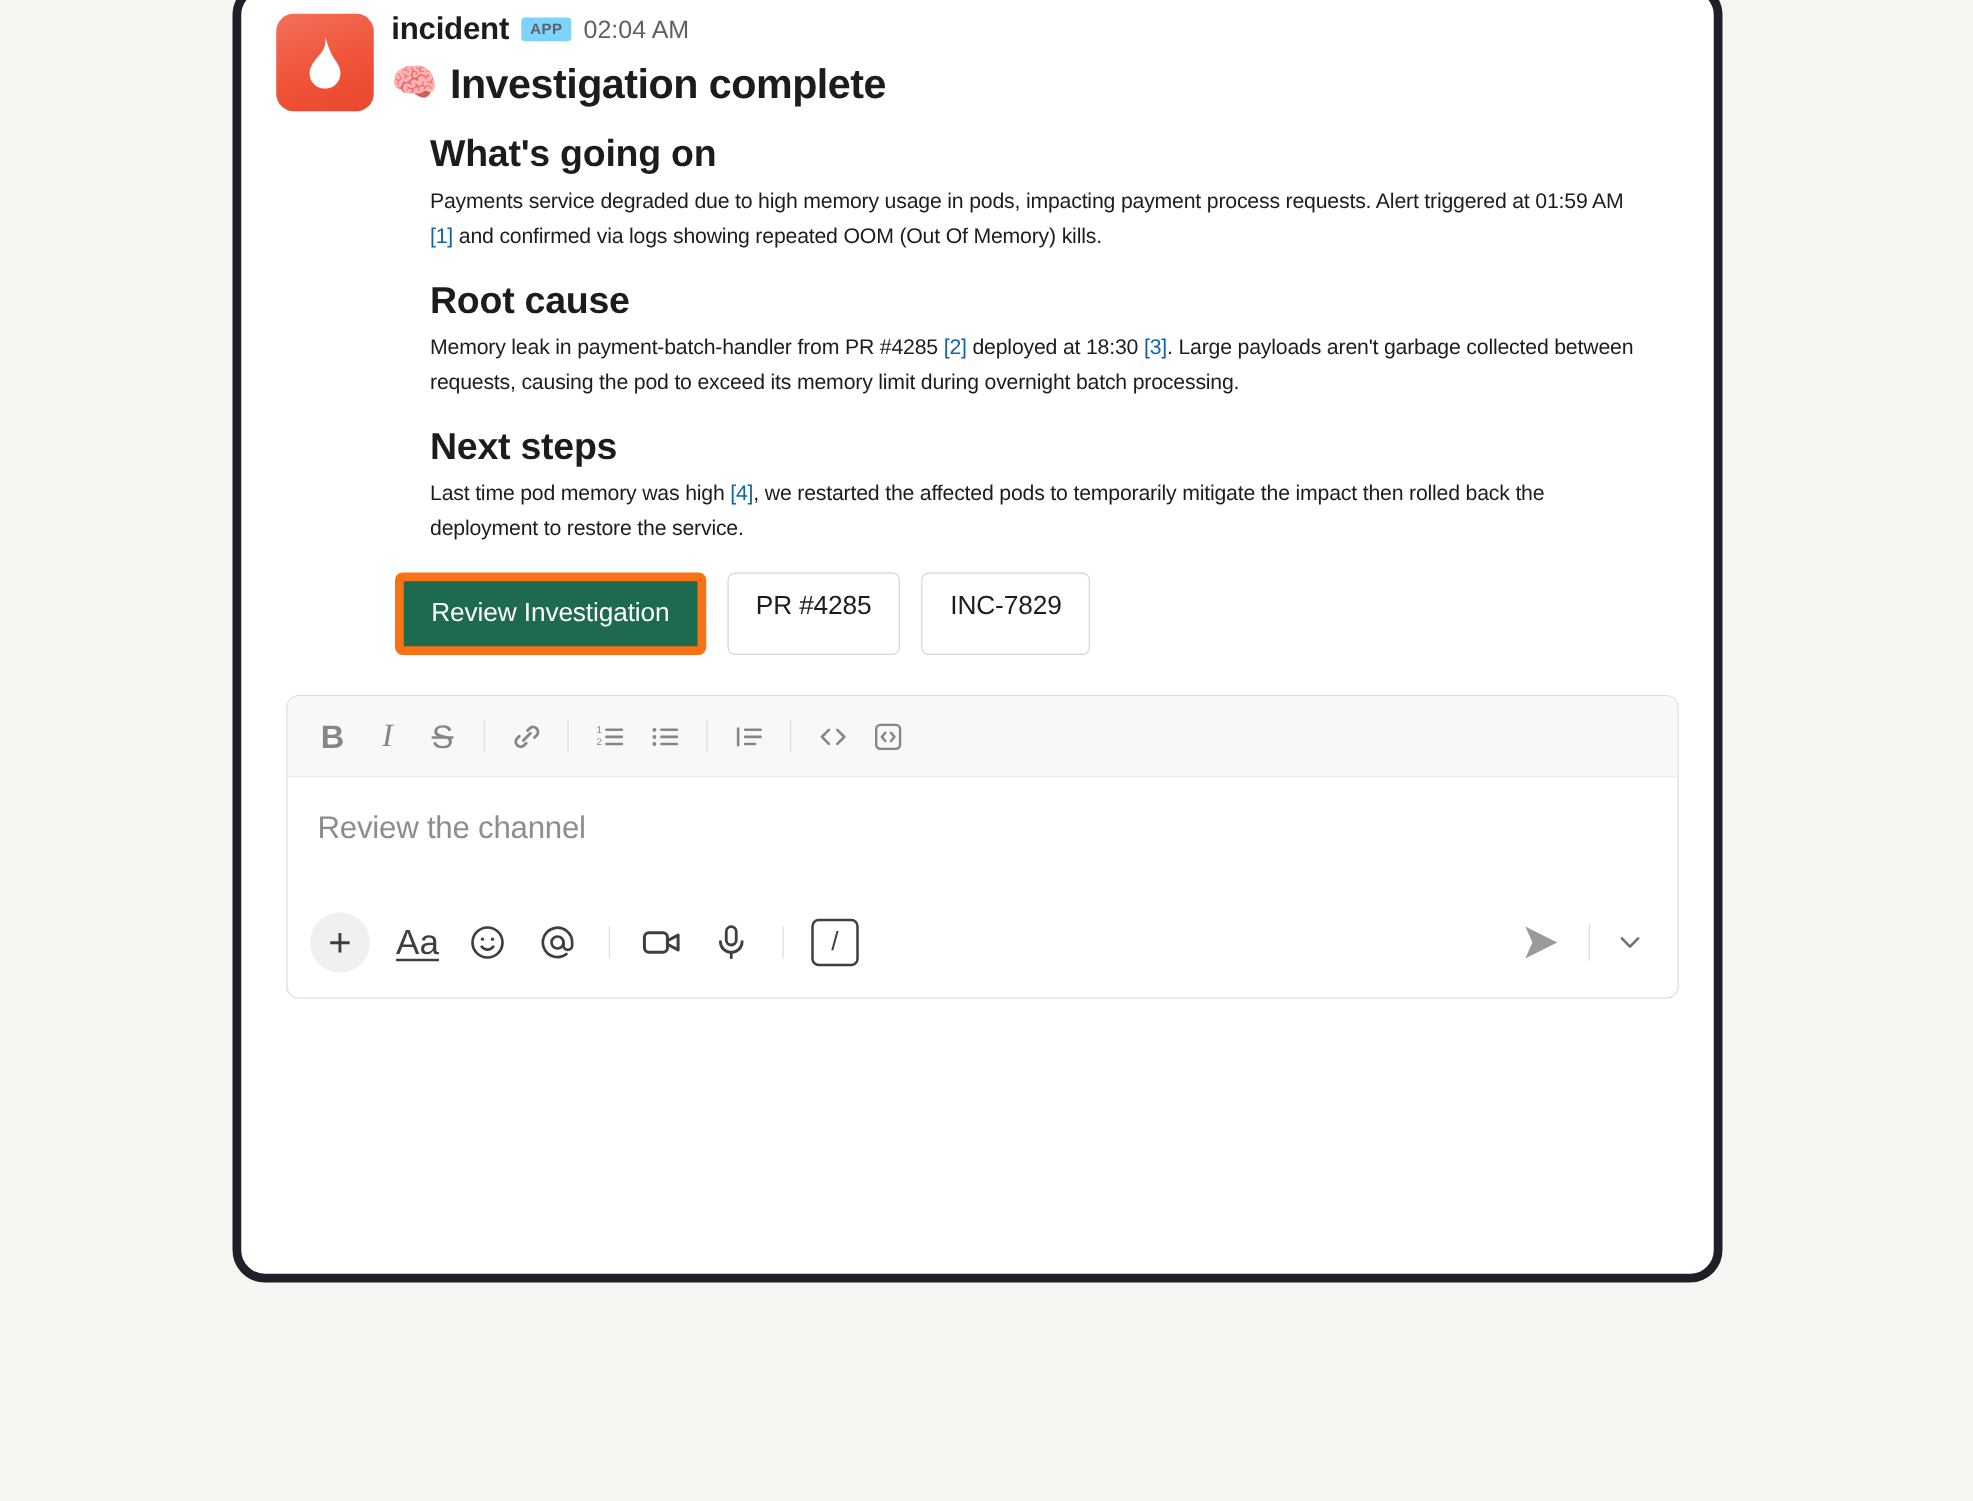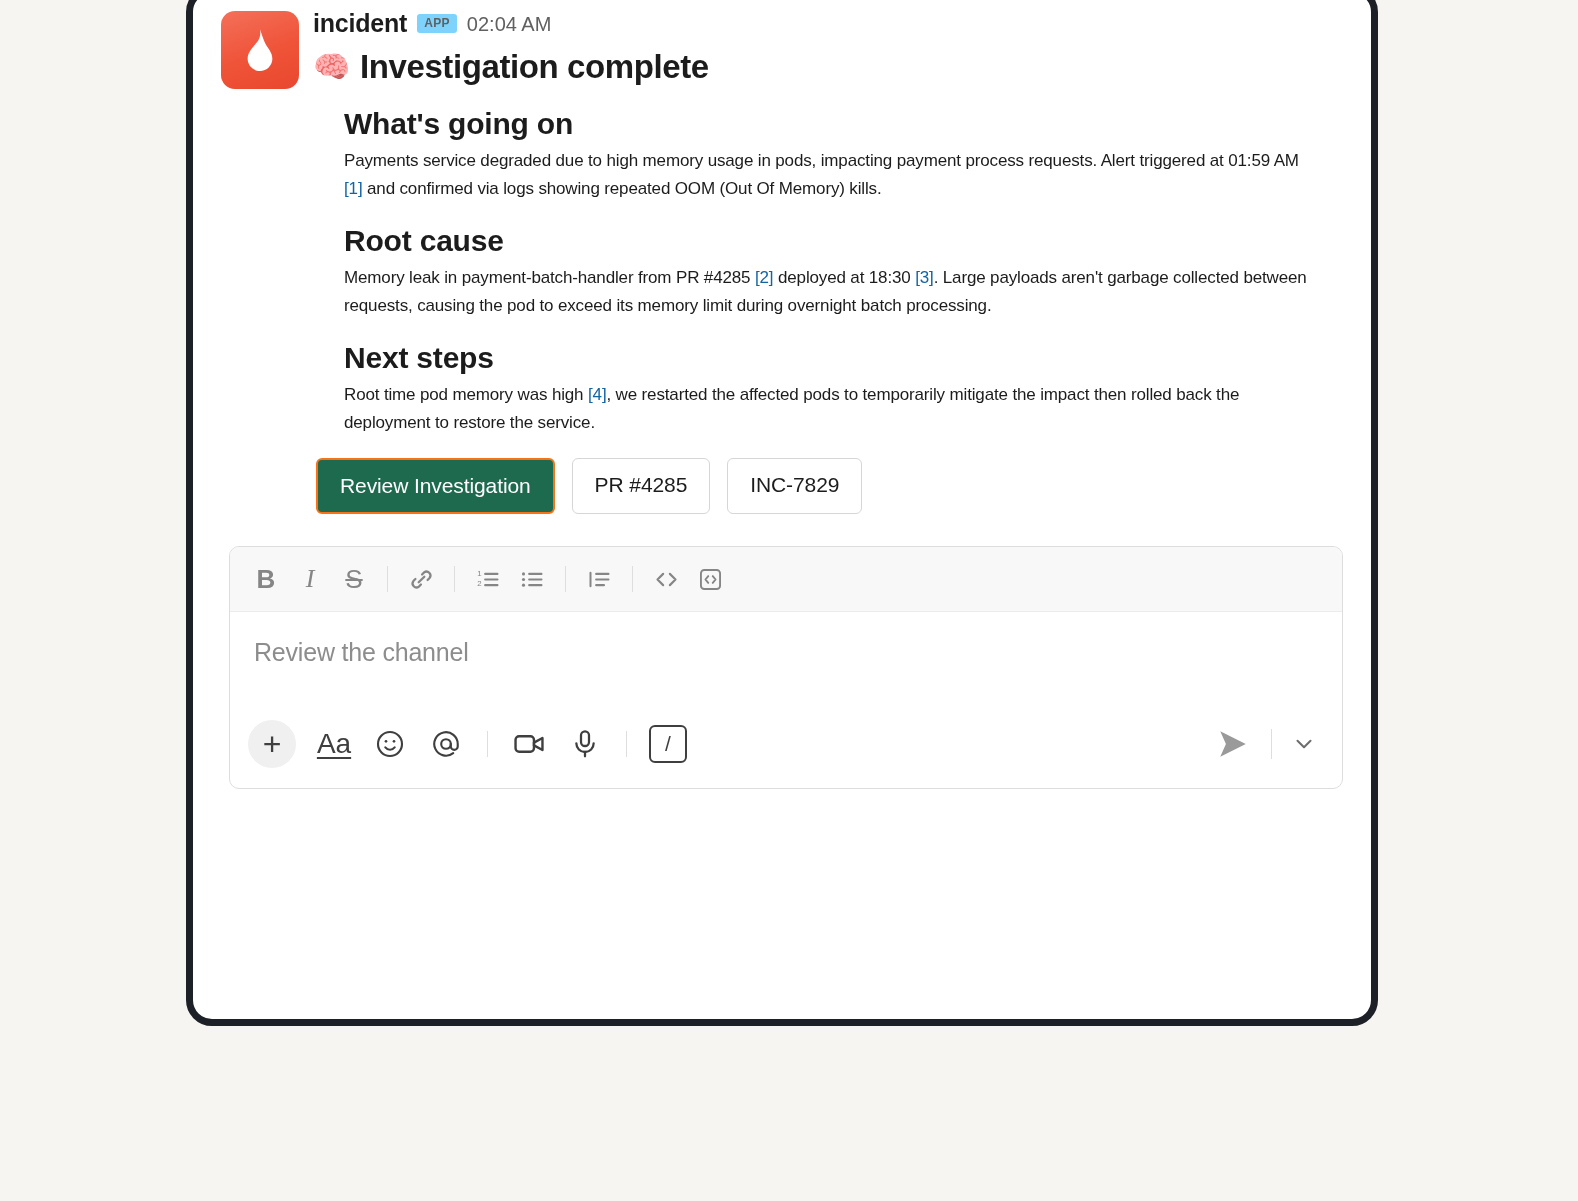--- a/index.html
+++ b/index.html
@@ -166,21 +166,21 @@
     padding: 14px 22px;
     box-sizing: border-box;
     cursor: pointer;
     white-space: nowrap;
     letter-spacing: -0.1px;
   }
 
   .btn-primary {
     background: #1d6a4f;
     color: #ffffff;
-    border: 2px solid #f97316;
+    border: 7px solid #f97316;
   }
 
   .btn-secondary {
     background: #ffffff;
     color: #1d1c1d;
     border: 1px solid #d5d6d7;
   }
 
   
   .composer {
@@ -344,21 +344,21 @@
             <div class="section">
               <div class="section-heading">What's going on</div>
               <div class="section-text"><span>Payments service degraded due to high memory usage in pods, impacting payment process requests. Alert triggered at 01:59 AM </span><span class="cite">[1]</span><span> and confirmed via logs showing repeated OOM (Out Of Memory) kills.</span></div>
             </div>
             <div class="section">
               <div class="section-heading">Root cause</div>
               <div class="section-text"><span>Memory leak in payment-batch-handler from PR #4285 </span><span class="cite">[2]</span><span> deployed at 18:30 </span><span class="cite">[3]</span><span>. Large payloads aren't garbage collected between requests, causing the pod to exceed its memory limit during overnight batch processing.</span></div>
             </div>
             <div class="section">
               <div class="section-heading">Next steps</div>
-              <div class="section-text"><span>Root time pod memory was high </span><span class="cite">[4]</span><span>, we restarted the affected pods to temporarily mitigate the impact then rolled back the deployment to restore the service.</span></div>
+              <div class="section-text"><span>Last time pod memory was high </span><span class="cite">[4]</span><span>, we restarted the affected pods to temporarily mitigate the impact then rolled back the deployment to restore the service.</span></div>
             </div>
           </div>
       </div>
 
       <div class="actions" id="actions">
           <div class="btn btn-primary">Review Investigation</div>
           <div class="btn btn-secondary">PR #4285</div>
           <div class="btn btn-secondary">INC-7829</div>
         </div>
 

